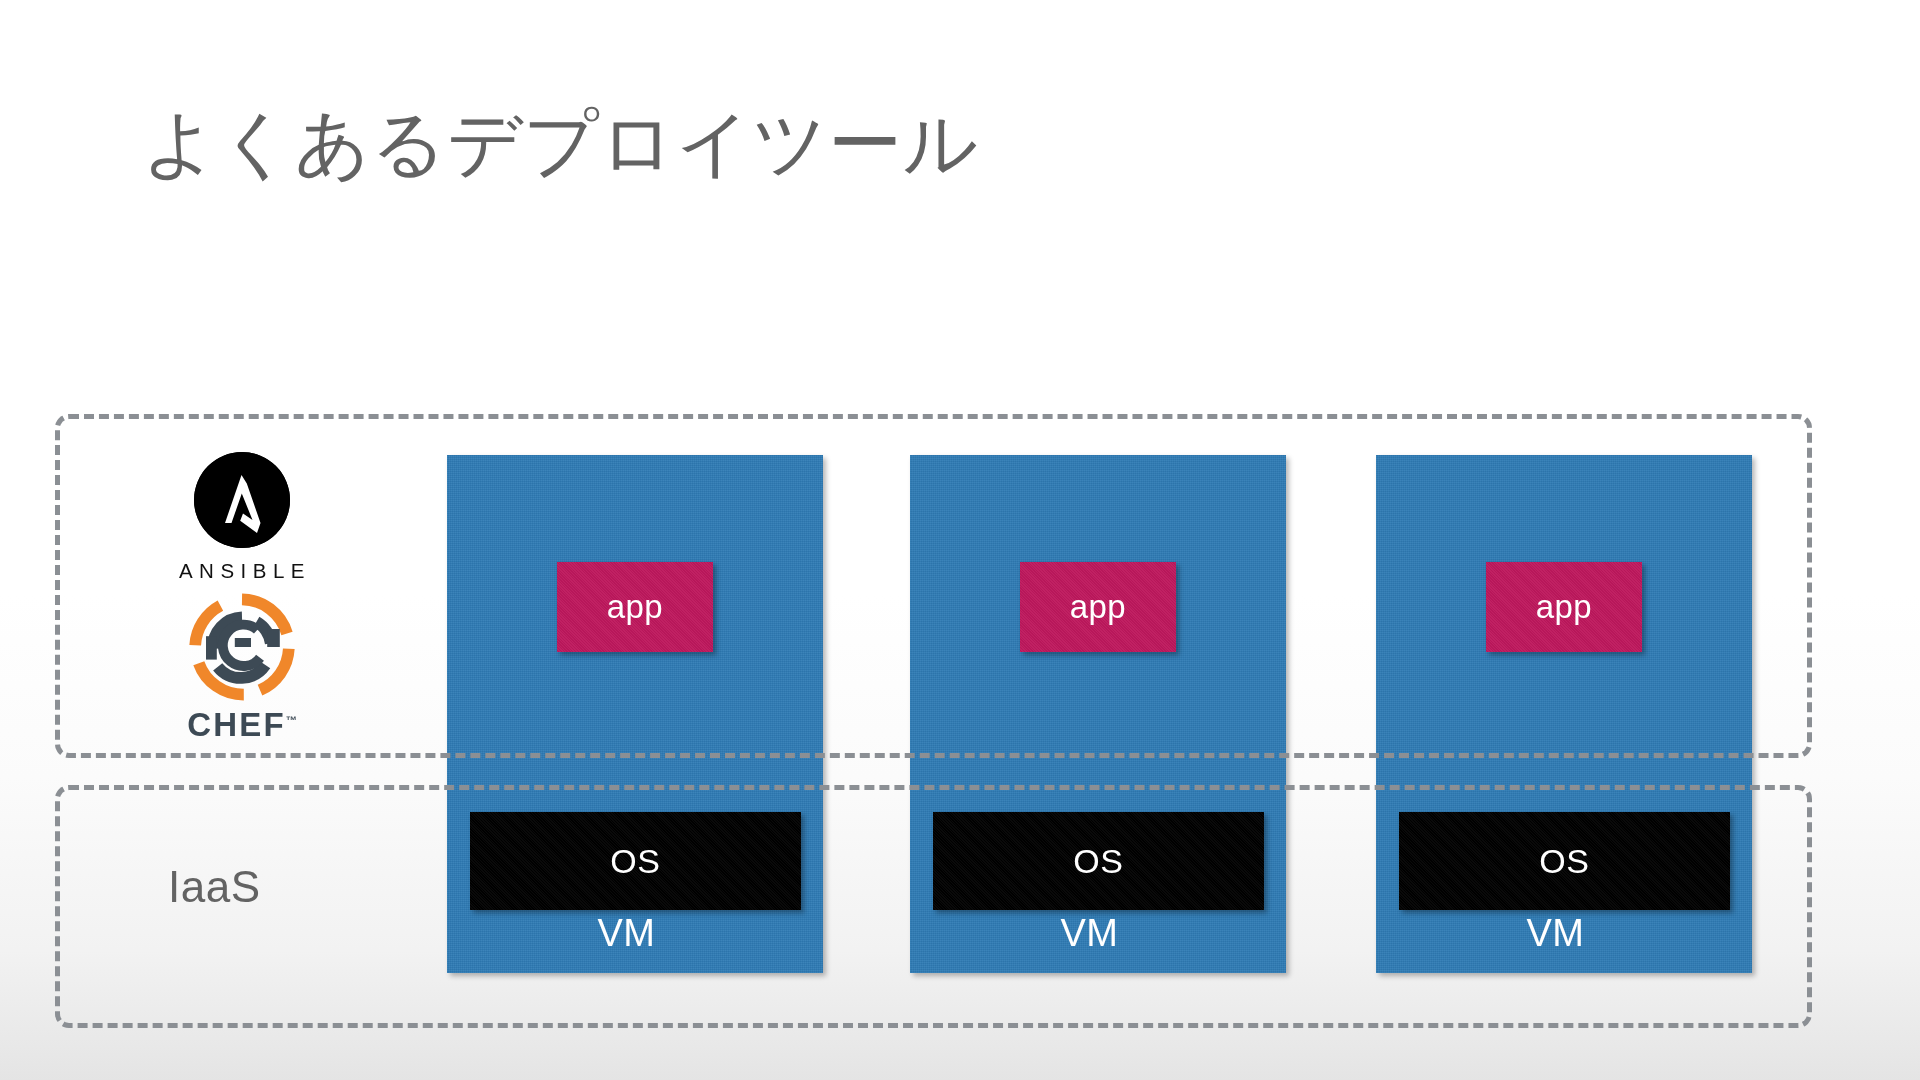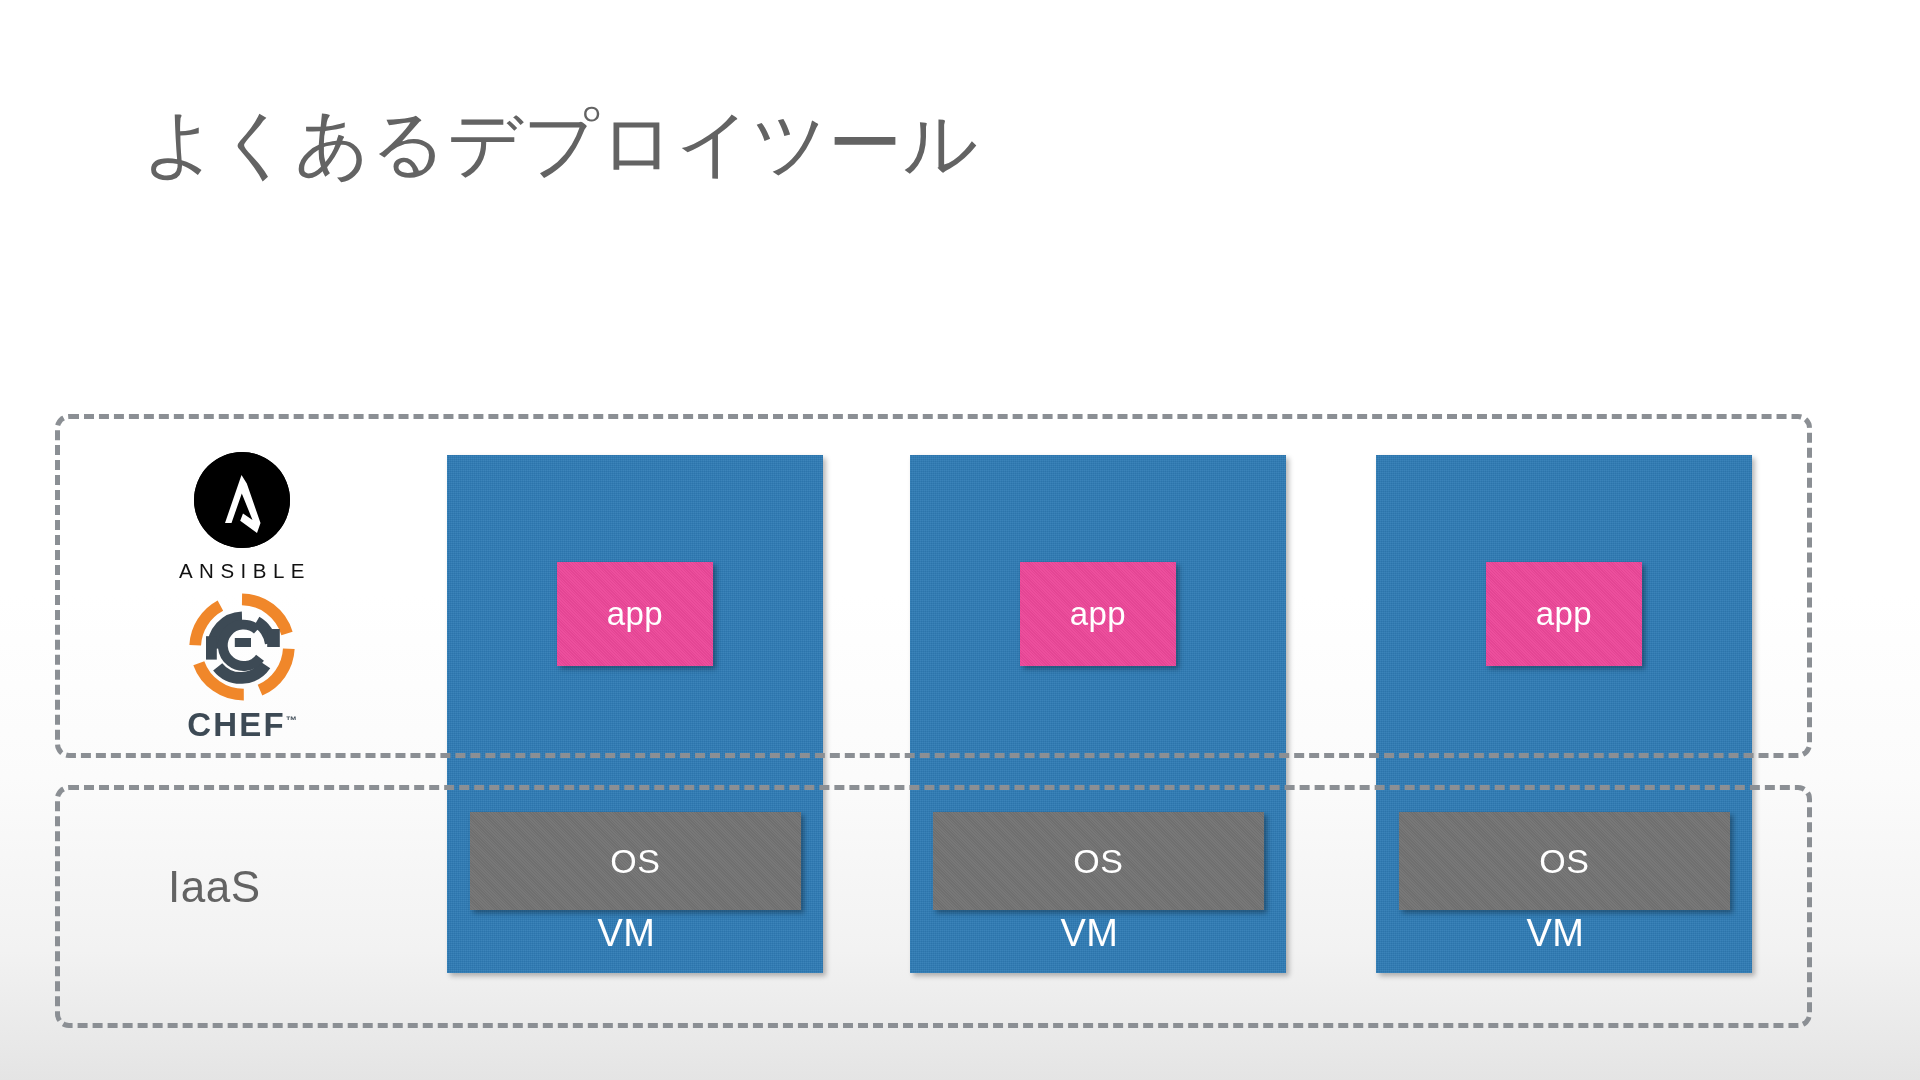--- a/index.html
+++ b/index.html
@@ -154,43 +154,43 @@
     font-size: 38px;
     z-index: 5;
     letter-spacing: 0.5px;
   }
 
   .app-box {
     position: absolute;
     left: 110px;
     top: 107px;
     width: 156px;
-    height: 104px;
-    background-color: #ec4899;
+    height: 90px;
+    background-color: #be185d;
     box-shadow: 3px 3px 5px rgba(0,0,0,0.33);
     z-index: 5;
   }
   .app-box .box-text {
     position: absolute;
     inset: 0;
     display: flex;
     align-items: center;
     justify-content: center;
     color: #ffffff;
     font-size: 33px;
     letter-spacing: 0.4px;
   }
 
   .os-box {
     position: absolute;
     left: 23px;
     top: 357px;
     width: 331px;
     height: 98px;
-    background-color: #737373;
+    background-color: #000000;
     box-shadow: 3px 3px 5px rgba(0,0,0,0.33);
     z-index: 8;
   }
   .os-box .box-text {
     position: absolute;
     inset: 0;
     display: flex;
     align-items: center;
     justify-content: center;
     color: #ffffff;

